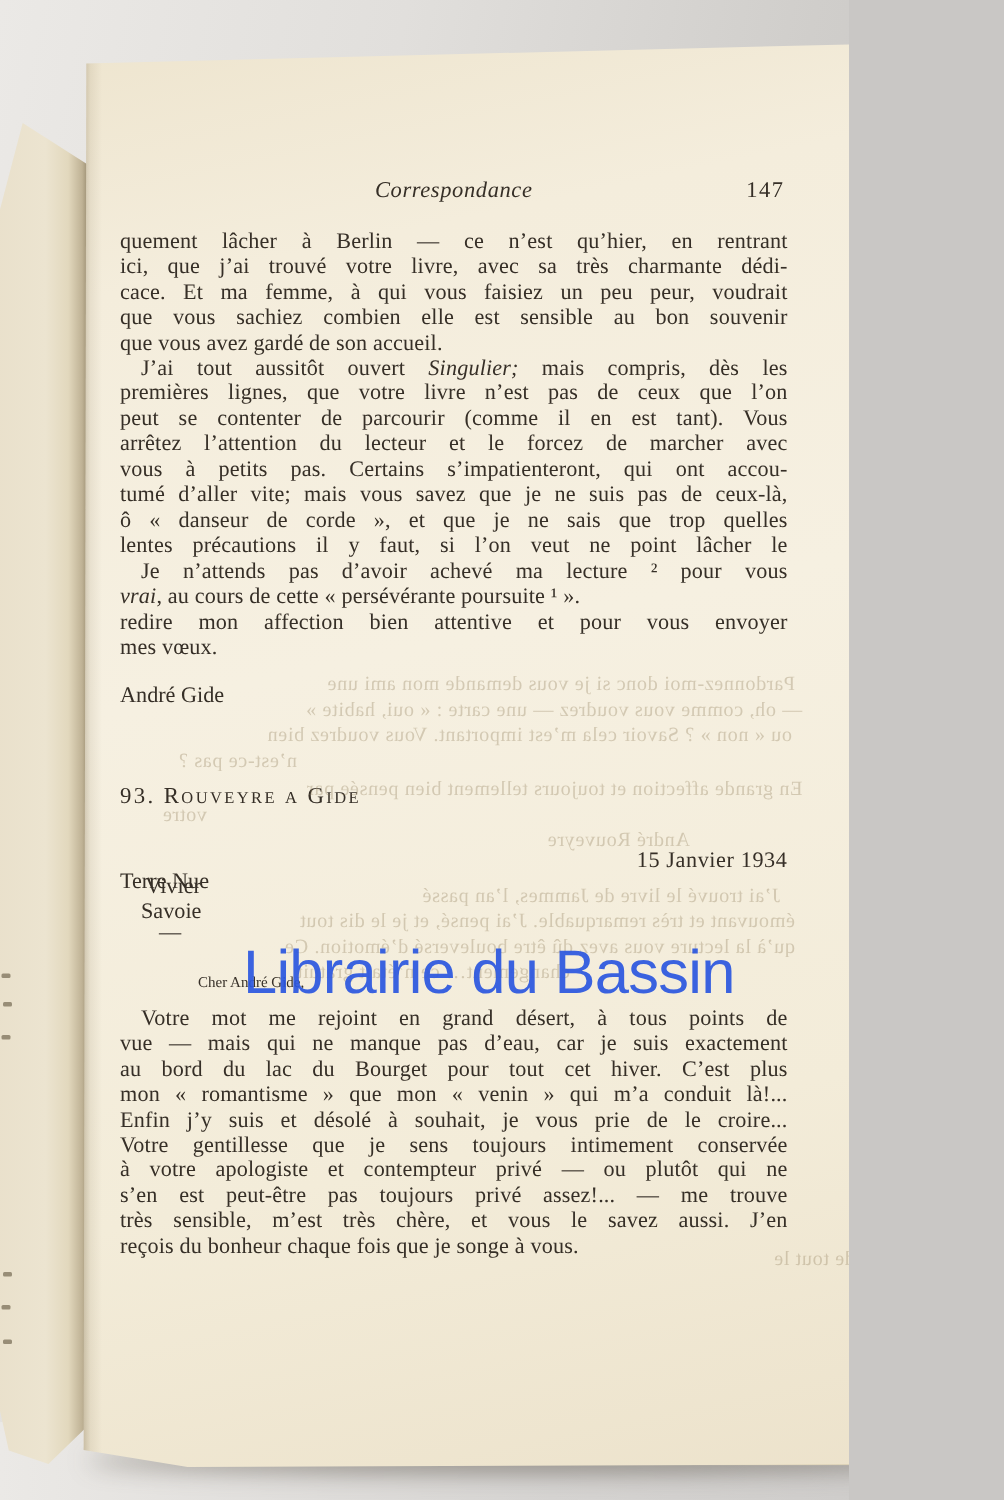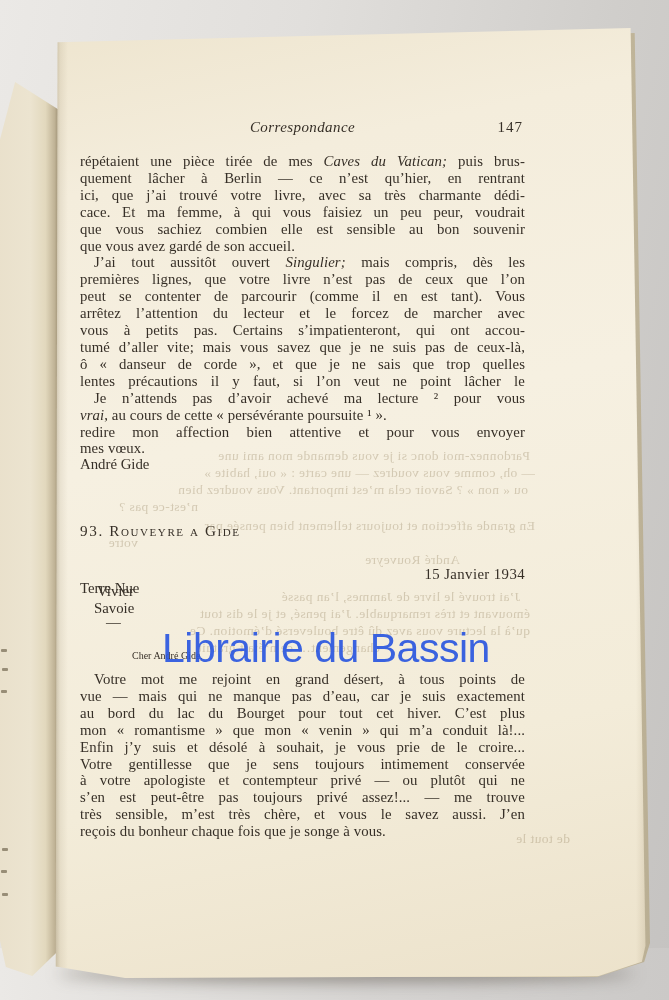--- a/index.html
+++ b/index.html
@@ -1,16 +1,16 @@
 <!DOCTYPE html>
 <html><head>
 <meta charset="utf-8">
 <style>
   html,body{margin:0;padding:0;background:#c9c7c5;}
-  .scene{position:relative;width:669px;height:1000px;overflow:hidden;
+  .scene{position:relative;width:566px;height:1000px;overflow:hidden;
          font-family:"Liberation Serif","DejaVu Serif",serif;}
   .backdrop{position:absolute;inset:0;z-index:0;
     background:linear-gradient(102deg,#ebe9e6 0%,#e1dfdc 35%,#d0cecb 70%,#c5c3c1 100%);}
   .floor{position:absolute;left:0;top:948px;width:669px;height:52px;z-index:1;
     background:linear-gradient(to right,#ebe9e6 0%,#d6d4d2 55%,#cbc9c7 100%);}
   .book-shadow{position:absolute;left:58px;top:966px;width:576px;height:15px;z-index:2;
     background:rgba(72,65,54,.55);filter:blur(8px);border-radius:50%;}
   
   .page-stack{position:absolute;left:62px;top:33px;width:588px;height:944px;z-index:3;
     background:linear-gradient(to right,#e0d6bd,#d8cdb1 86%,#b9ae93 100%);
@@ -67,21 +67,20 @@
   <div class="mark" style="left:2px;top:893px"></div>
 
   <div class="page">
 
     <div class="col running-head">
       <span>Correspondance</span>
       <span class="rh-num">147</span>
     </div>
 
     <div class="col letter1">
-      <div class="ln j"><span>répétaient une pièce tirée de mes </span><span class="it">Caves du Vatican;</span><span> puis brus-</span></div>
       <div class="ln j">quement lâcher à Berlin — ce n’est qu’hier, en rentrant</div>
       <div class="ln j">ici, que j’ai trouvé votre livre, avec sa très charmante dédi-</div>
       <div class="ln j">cace. Et ma femme, à qui vous faisiez un peu peur, voudrait</div>
       <div class="ln j">que vous sachiez combien elle est sensible au bon souvenir</div>
       <div class="ln">que vous avez gardé de son accueil.</div>
       <div class="ln j in"><span>J’ai tout aussitôt ouvert </span><span class="it">Singulier;</span><span> mais compris, dès les</span></div>
       <div class="ln j">premières lignes, que votre livre n’est pas de ceux que l’on</div>
       <div class="ln j">peut se contenter de parcourir (comme il en est tant). Vous</div>
       <div class="ln j">arrêtez l’attention du lecteur et le forcez de marcher avec</div>
       <div class="ln j">vous à petits pas. Certains s’impatienteront, qui ont accou-</div>

